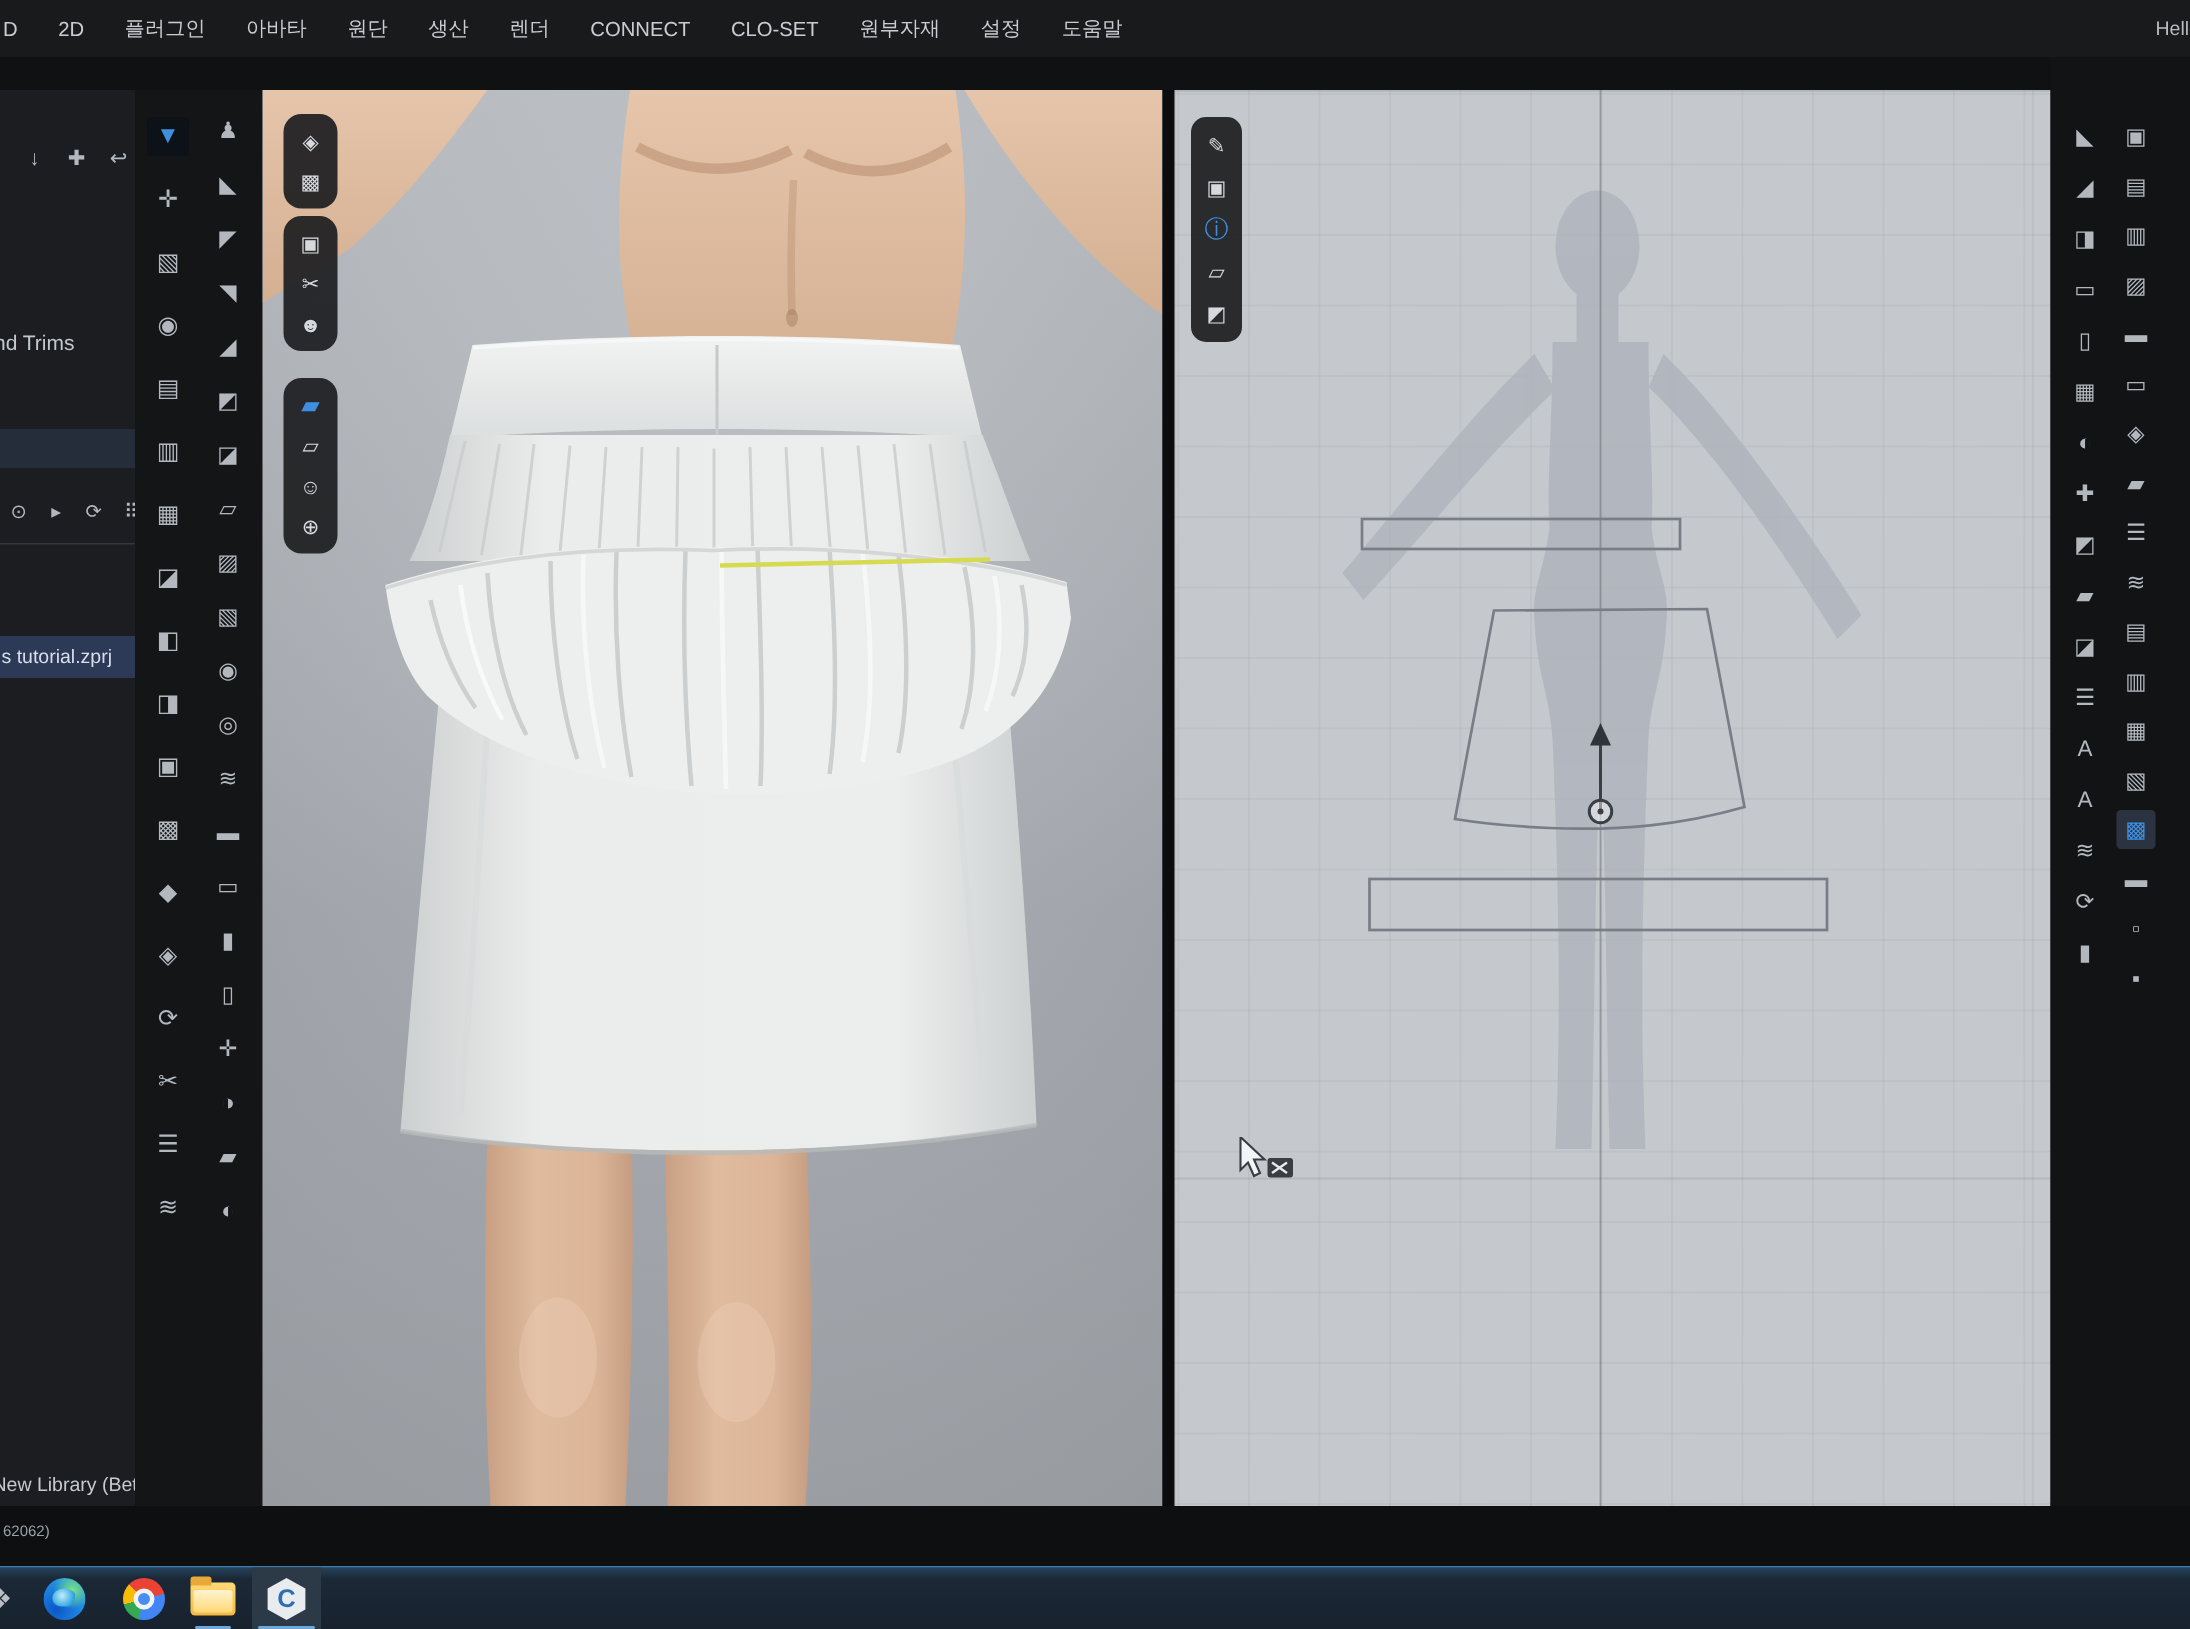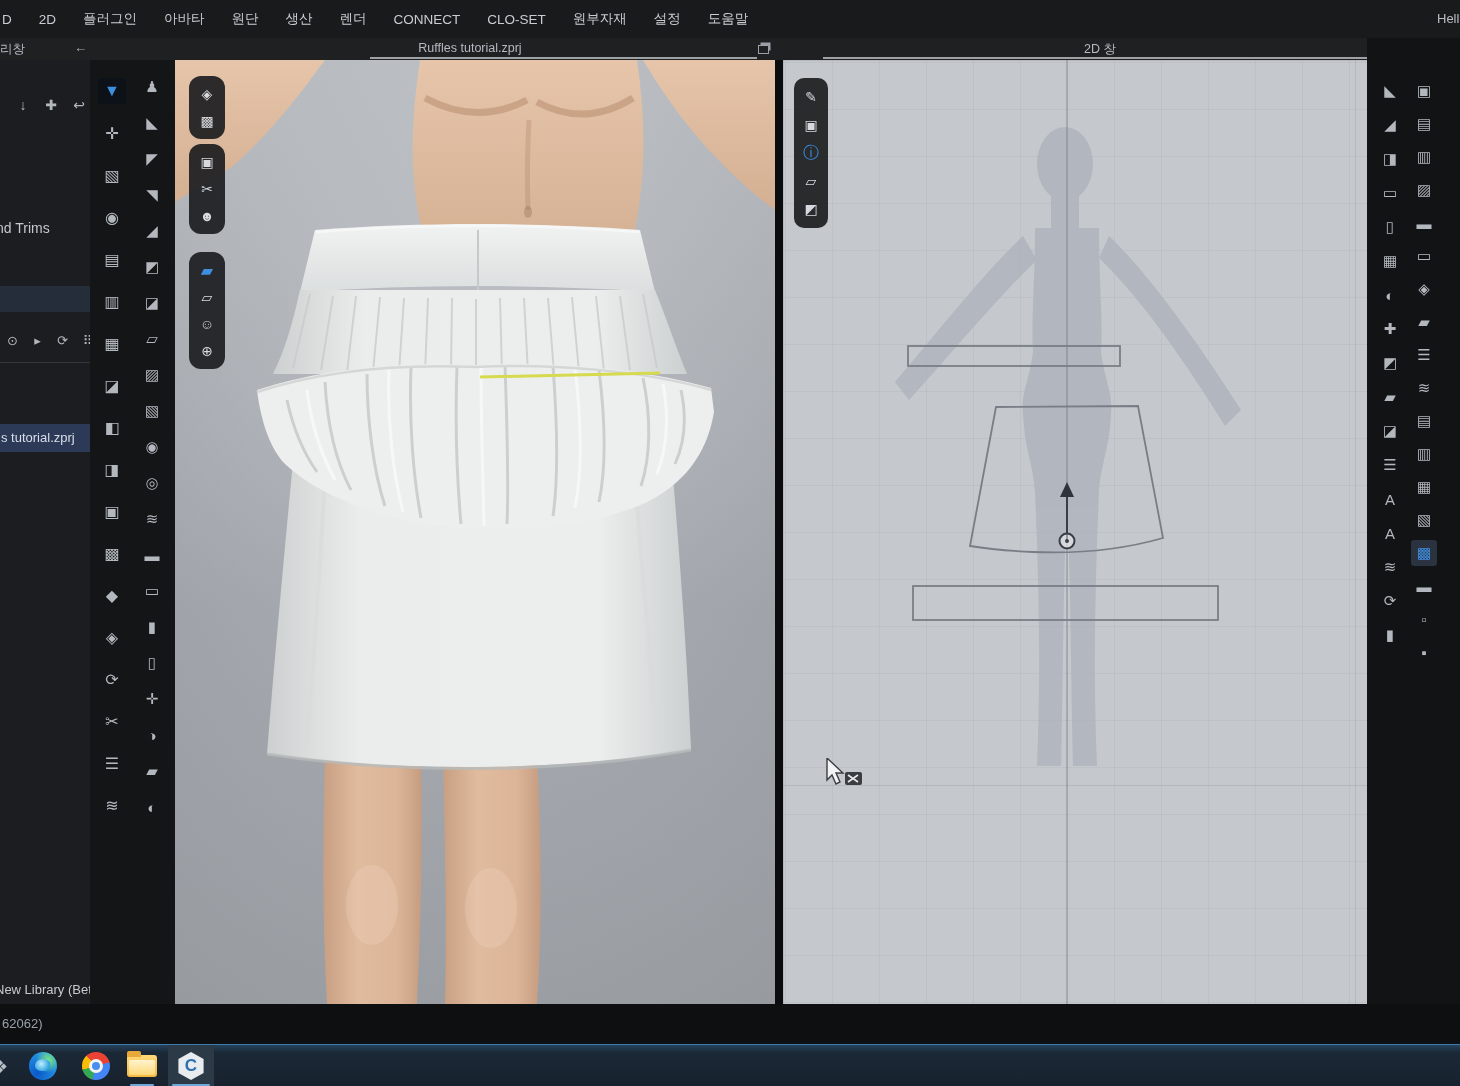--- a/index.html
+++ b/index.html
@@ -78,21 +78,21 @@
        linear-gradient(90deg, rgba(70,80,95,0.055) 1px, transparent 1px);
      background-size:1000px 725px, 572px 1000px, 47px 47px, 47px 47px;
      background-position:0 0,0 0,2px 2px,2px 2px;}
   .twod-toolbar{position:absolute;left:11px;width:34px;top:18px;background:rgba(28,29,31,.92);border-radius:10px;
                 display:flex;flex-direction:column;align-items:center;gap:6px;padding:8px 0;}
   .twod-toolbar .icon-btn{width:24px;height:22px;font-size:14px;color:#d6dade;}
   .twod-toolbar .icon-btn.info{color:#3f8fe0;font-size:16px;}
 
   
   .statusbar{position:absolute;left:0;top:1004px;width:1460px;height:40px;background:#0d0f11;}
-  .status-text{position:absolute;left:2px;top:12px;color:#9aa1a9;font-size:13px;}
+  .status-text{position:absolute;left:2px;top:12px;color:#9aa1a9;font-size:10px;}
   .taskbar{position:absolute;left:0;top:1044px;width:1460px;height:42px;
            background:linear-gradient(180deg,#24435c 0%,#1b2836 18%,#18222e 100%);
            border-top:1px solid #3c7bac;}
   .task-icon{position:absolute;top:7px;width:28px;height:28px;}
   .task-partial{left:-8px;top:11px;color:#b9bec4;font-size:18px;}
   .edge-icon{left:29px;border-radius:50%;
      background:radial-gradient(circle at 68% 30%, #7ee87c 0%, transparent 45%),
                 radial-gradient(circle at 30% 75%, #0b57c8 0%, #1e86df 55%, #35b6e8 100%);}
   .edge-icon::after{content:"";position:absolute;left:6px;top:7px;width:16px;height:12px;border-radius:50% 50% 40% 40%;
      background:radial-gradient(circle at 40% 40%, #bfeefb, #2a9fe0 70%, transparent 75%);}
@@ -131,31 +131,20 @@
     <span class="menu-item">생산</span>
     <span class="menu-item">렌더</span>
     <span class="menu-item">CONNECT</span>
     <span class="menu-item">CLO-SET</span>
     <span class="menu-item">원부자재</span>
     <span class="menu-item">설정</span>
     <span class="menu-item">도움말</span>
   </div>
   <span class="greeting">Hello</span>
 
-  <div class="tabbar">
-    <span class="lib-header">리창</span>
-    <span class="lib-collapse">←</span>
-    <span class="threed-tab-title">Ruffles tutorial.zprj</span>
-    <span class="win-icon" style="left:758px;"></span>
-    <span class="twod-tab-title">2D 창</span>
-    <span class="win-icon" style="left:1428px;"></span>
-    <span class="pop-arrow">➔</span>
-    <div class="underline-left"></div>
-    <div class="underline-right"></div>
-  </div>
 
   <div class="library">
     <div class="lib-top-icons">
         <div class="icon-btn">
           <span class="glyph">↓</span>
         </div>
         <div class="icon-btn">
           <span class="glyph">✚</span>
         </div>
         <div class="icon-btn">

